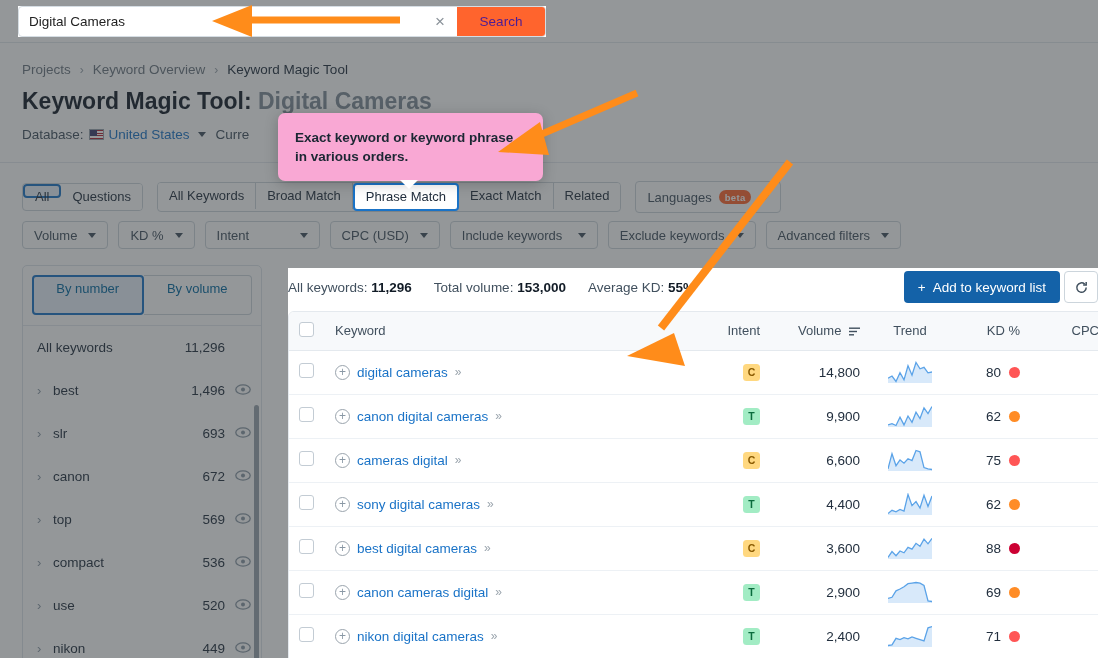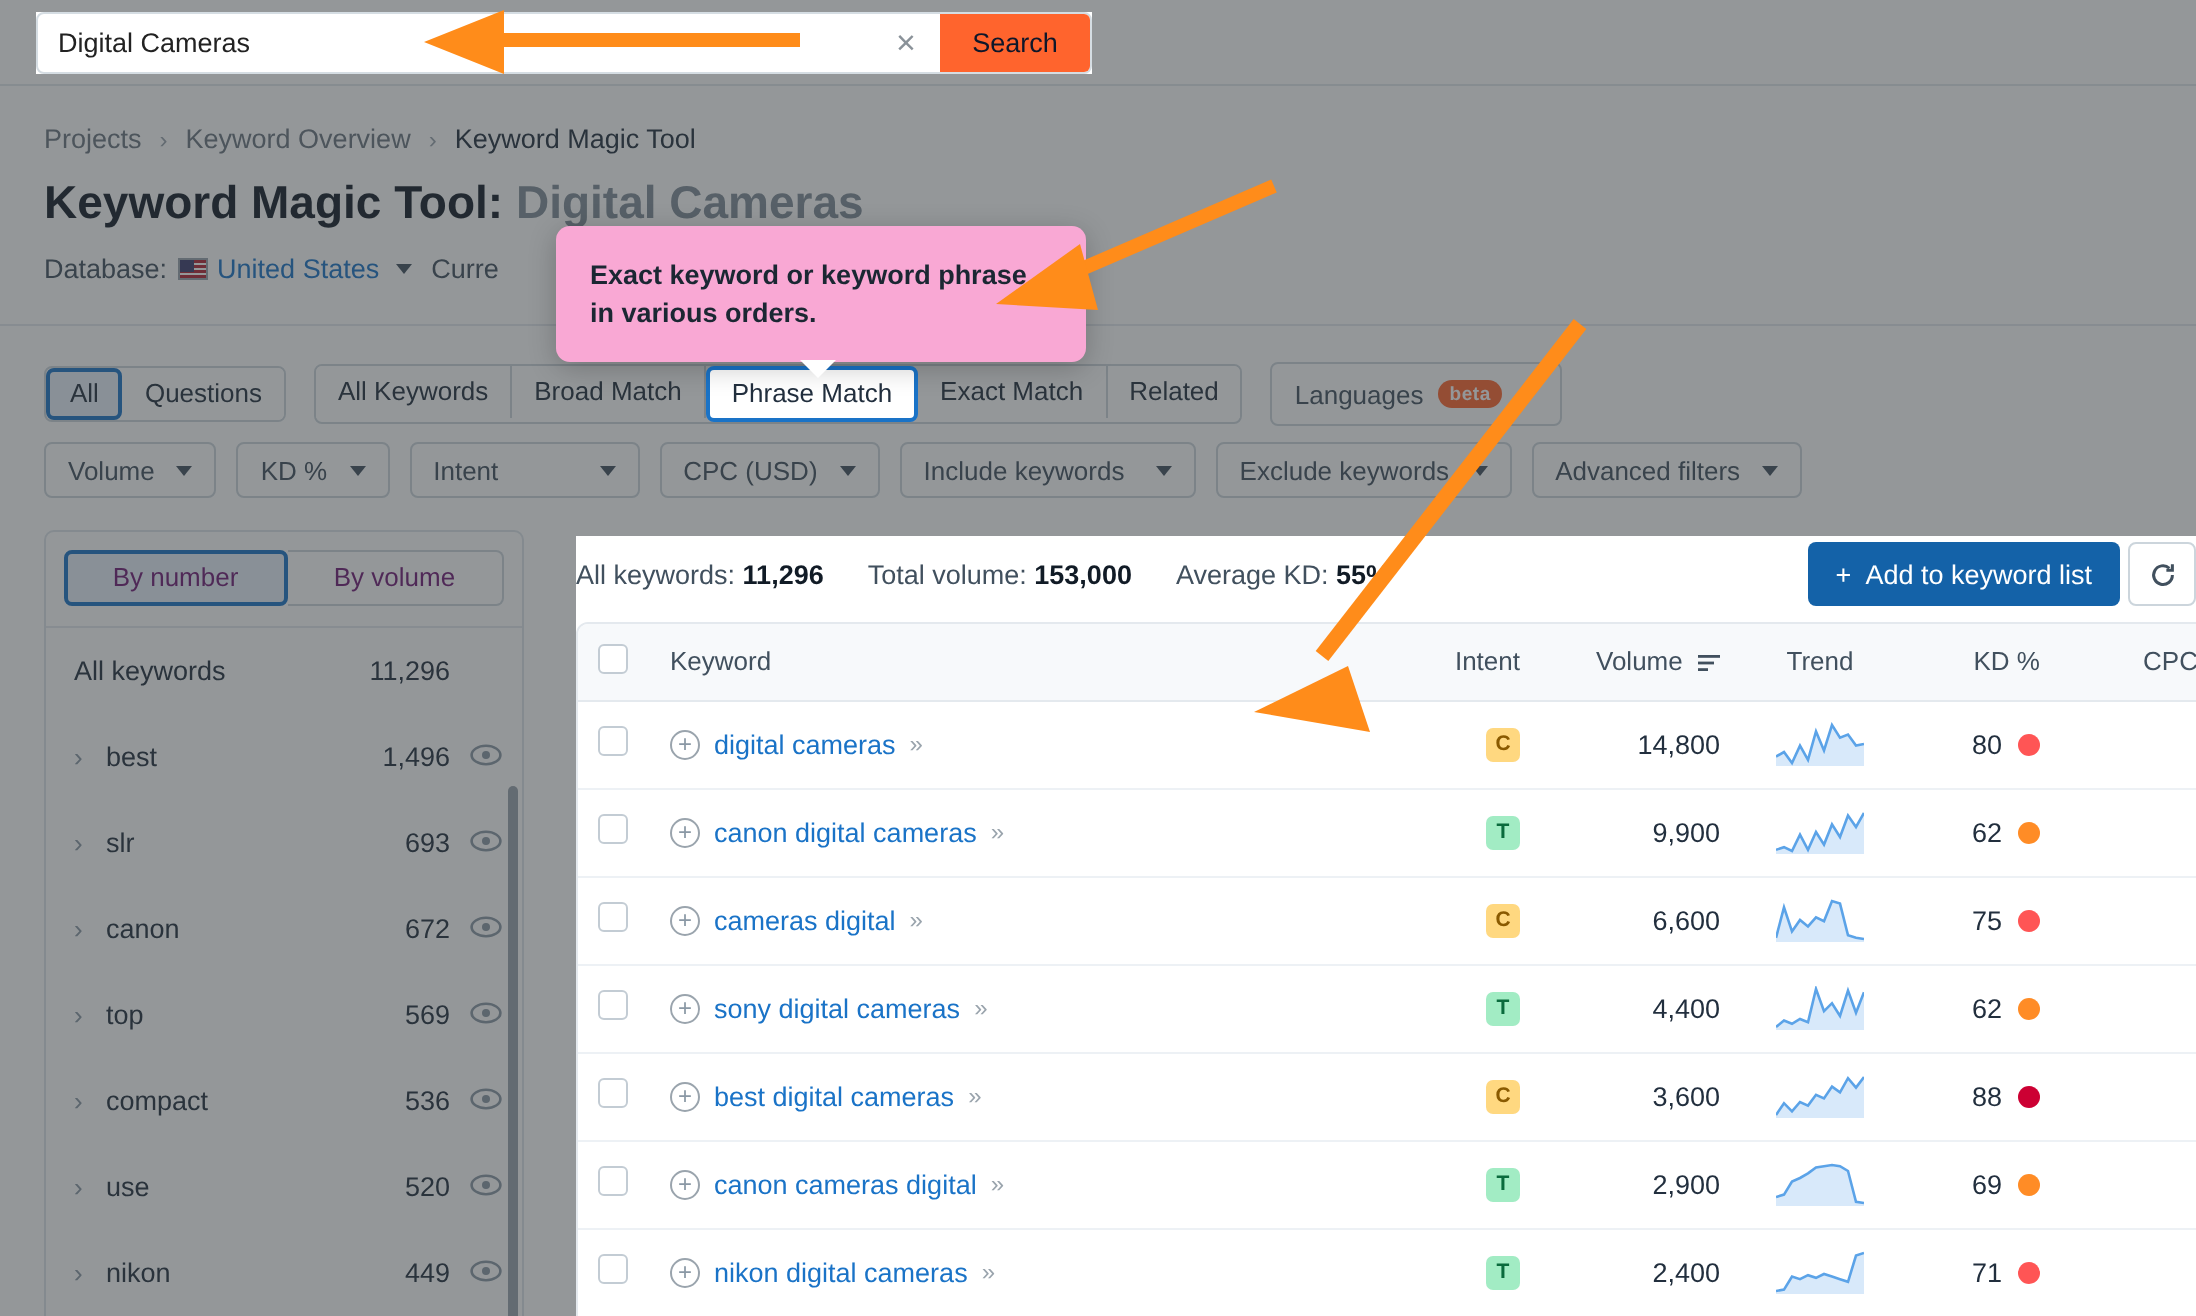--- a/index.html
+++ b/index.html
@@ -28,21 +28,21 @@
     flex: 1; border: none; outline: none; padding: 0 10px;
     font-size: 13.5px; color: #222; font-family: "Liberation Sans", sans-serif;
     background: transparent;
   }
   .search-clear {
     width: 34px; display: flex; align-items: center; justify-content: center;
     color: #8a9299; font-size: 17px; cursor: pointer; background: transparent;
     border: none; font-family: "Liberation Sans", sans-serif;
   }
   .search-btn {
-    width: 75px; background: #ff642d; color: #0f172a; border: none;
+    width: 88px; background: #ff642d; color: #4c1d95; border: none;
     font-size: 13.5px; cursor: pointer; display:flex; align-items:center; justify-content:center;
     font-family: "Liberation Sans", sans-serif;
   }
 
   
   .page { position: absolute; left: 0; top: 43px; width: 1098px; height: 615px; background: #fff; }
 
   .breadcrumb {
     position: absolute; left: 22px; top: 19px;
     display: flex; align-items: center; gap: 9px;
@@ -80,21 +80,21 @@
   
   .tabrow { position: absolute; left: 22px; top: 138px; display: flex; align-items: center; gap: 14px; }
   .btngroup { display: flex; border: 1px solid #ccd5dc; border-radius: 4px; overflow: hidden; background: #fff; }
   .btngroup .tab {
     padding: 0 11px; height: 26px; line-height: 26px; font-size: 13px; color: #222f3e;
     background: #fff; border-right: 1px solid #ccd5dc; cursor: pointer; white-space: nowrap;
   }
   .btngroup .tab:last-child { border-right: none; }
   .tab.sel-blue {
     border: 2px solid #1a73c7; border-radius: 4px; background: #e8f1fb;
-    height: 26px; line-height: 22px; padding: 0 10px;
+    height: 14px; line-height: 22px; padding: 0 10px;
   }
   .tab.sel-white {
     border: 2px solid #1a73c7; border-radius: 4px; background: #ffffff;
     height: 28px; line-height: 24px; padding: 0 11px; position: relative; z-index: 3;
   }
   .pilldrop {
     display: flex; align-items: center; gap: 7px; height: 28px; padding: 15px 11px;
     border: 1px solid #ccd5dc; border-radius: 4px; background: #fff;
     font-size: 13px; color: #41505e; cursor: pointer; white-space: nowrap;
   }
@@ -111,22 +111,22 @@
     font-size: 13px; color: #41505e; cursor: pointer; white-space: nowrap;
   }
 
   
   .leftpanel {
     position: absolute; left: 22px; top: 222px; width: 240px; height: 420px;
     border: 1px solid #dde4ea; border-radius: 5px; background: #fff; overflow: hidden;
   }
   .lp-toggle { display: flex; padding: 9px 9px 10px 9px; gap: 0; }
   .lp-toggle .seg {
-    flex: 1; text-align: center; height: 28px; line-height: 26px; font-size: 13px;
-    border: 1px solid #ccd5dc; color: #701a75; background: #fff; cursor: pointer;
+    flex: 1; text-align: center; height: 40px; line-height: 26px; font-size: 13px;
+    border: 1px solid #ccd5dc; color: #0369a1; background: #fff; cursor: pointer;
   }
   .lp-toggle .seg:first-child { border-radius: 4px 0 0 4px; }
   .lp-toggle .seg:last-child { border-radius: 0 4px 4px 0; border-left: none; }
   .lp-toggle .seg.active { border: 2px solid #1a73c7; background: #e8f1fb; line-height: 24px; border-radius: 4px; }
   .lp-sep { height: 1px; background: #e4e9ee; }
   .lp-list { position: relative; }
   .lp-row {
     display: flex; align-items: center; height: 43px; padding: 0 10px 0 14px;
     font-size: 13.5px; color: #222f3e; cursor: pointer;
   }

